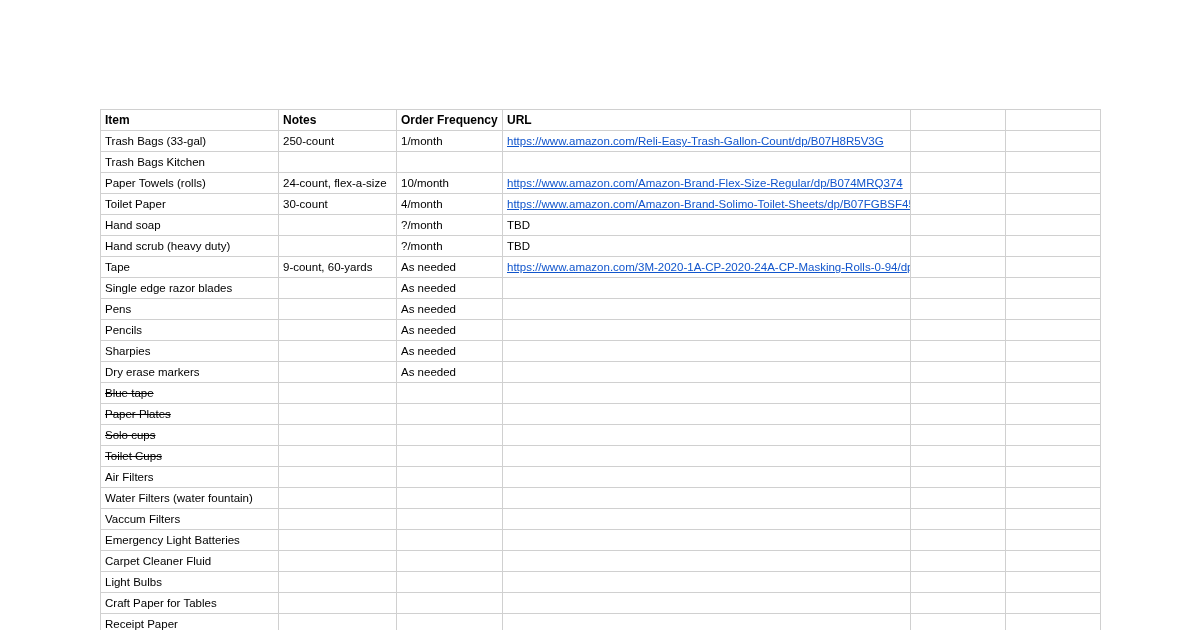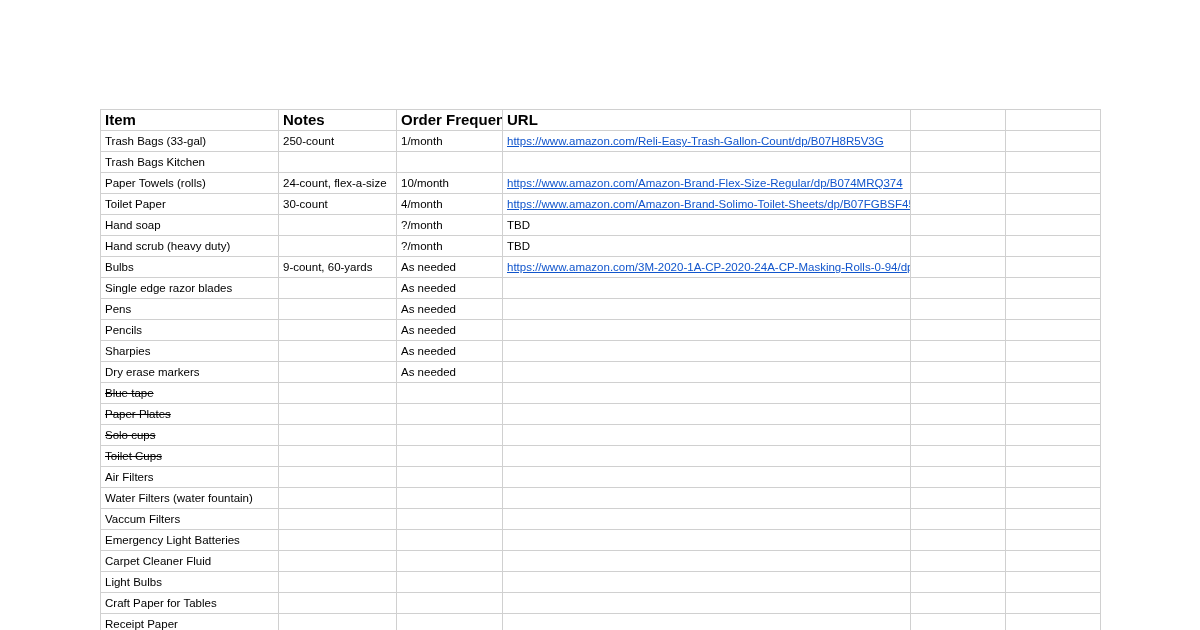--- a/index.html
+++ b/index.html
@@ -30,21 +30,21 @@
     height: 18px;
     line-height: 16px;
     vertical-align: middle;
     text-align: left;
     font-weight: normal;
     white-space: nowrap;
     overflow: hidden;
   }
   table.sheet thead th {
     font-weight: bold;
-    font-size: 15px;
+    font-size: 12px;
   }
   col.c-item   { width: 178px; }
   col.c-notes  { width: 118px; }
   col.c-freq   { width: 106px; }
   col.c-url    { width: 408px; }
   col.c-e      { width: 95px; }
   col.c-f      { width: 95px; }
   .link {
     color: #1155cc;
     text-decoration: underline;
@@ -121,21 +121,21 @@
         </tr>
         <tr>
           <td>Hand scrub (heavy duty)</td>
           <td></td>
           <td>?/month</td>
           <td>TBD</td>
           <td></td>
           <td></td>
         </tr>
         <tr>
-          <td>Bulbs</td>
+          <td>Tape</td>
           <td>9-count, 60-yards</td>
           <td>As needed</td>
           <td><span class="link">https://www.amazon.com/3M-2020-1A-CP-2020-24A-CP-Masking-Rolls-0-94/dp/B00125V10U/</span></td>
           <td></td>
           <td></td>
         </tr>
         <tr>
           <td>Single edge razor blades</td>
           <td></td>
           <td>As needed</td>

